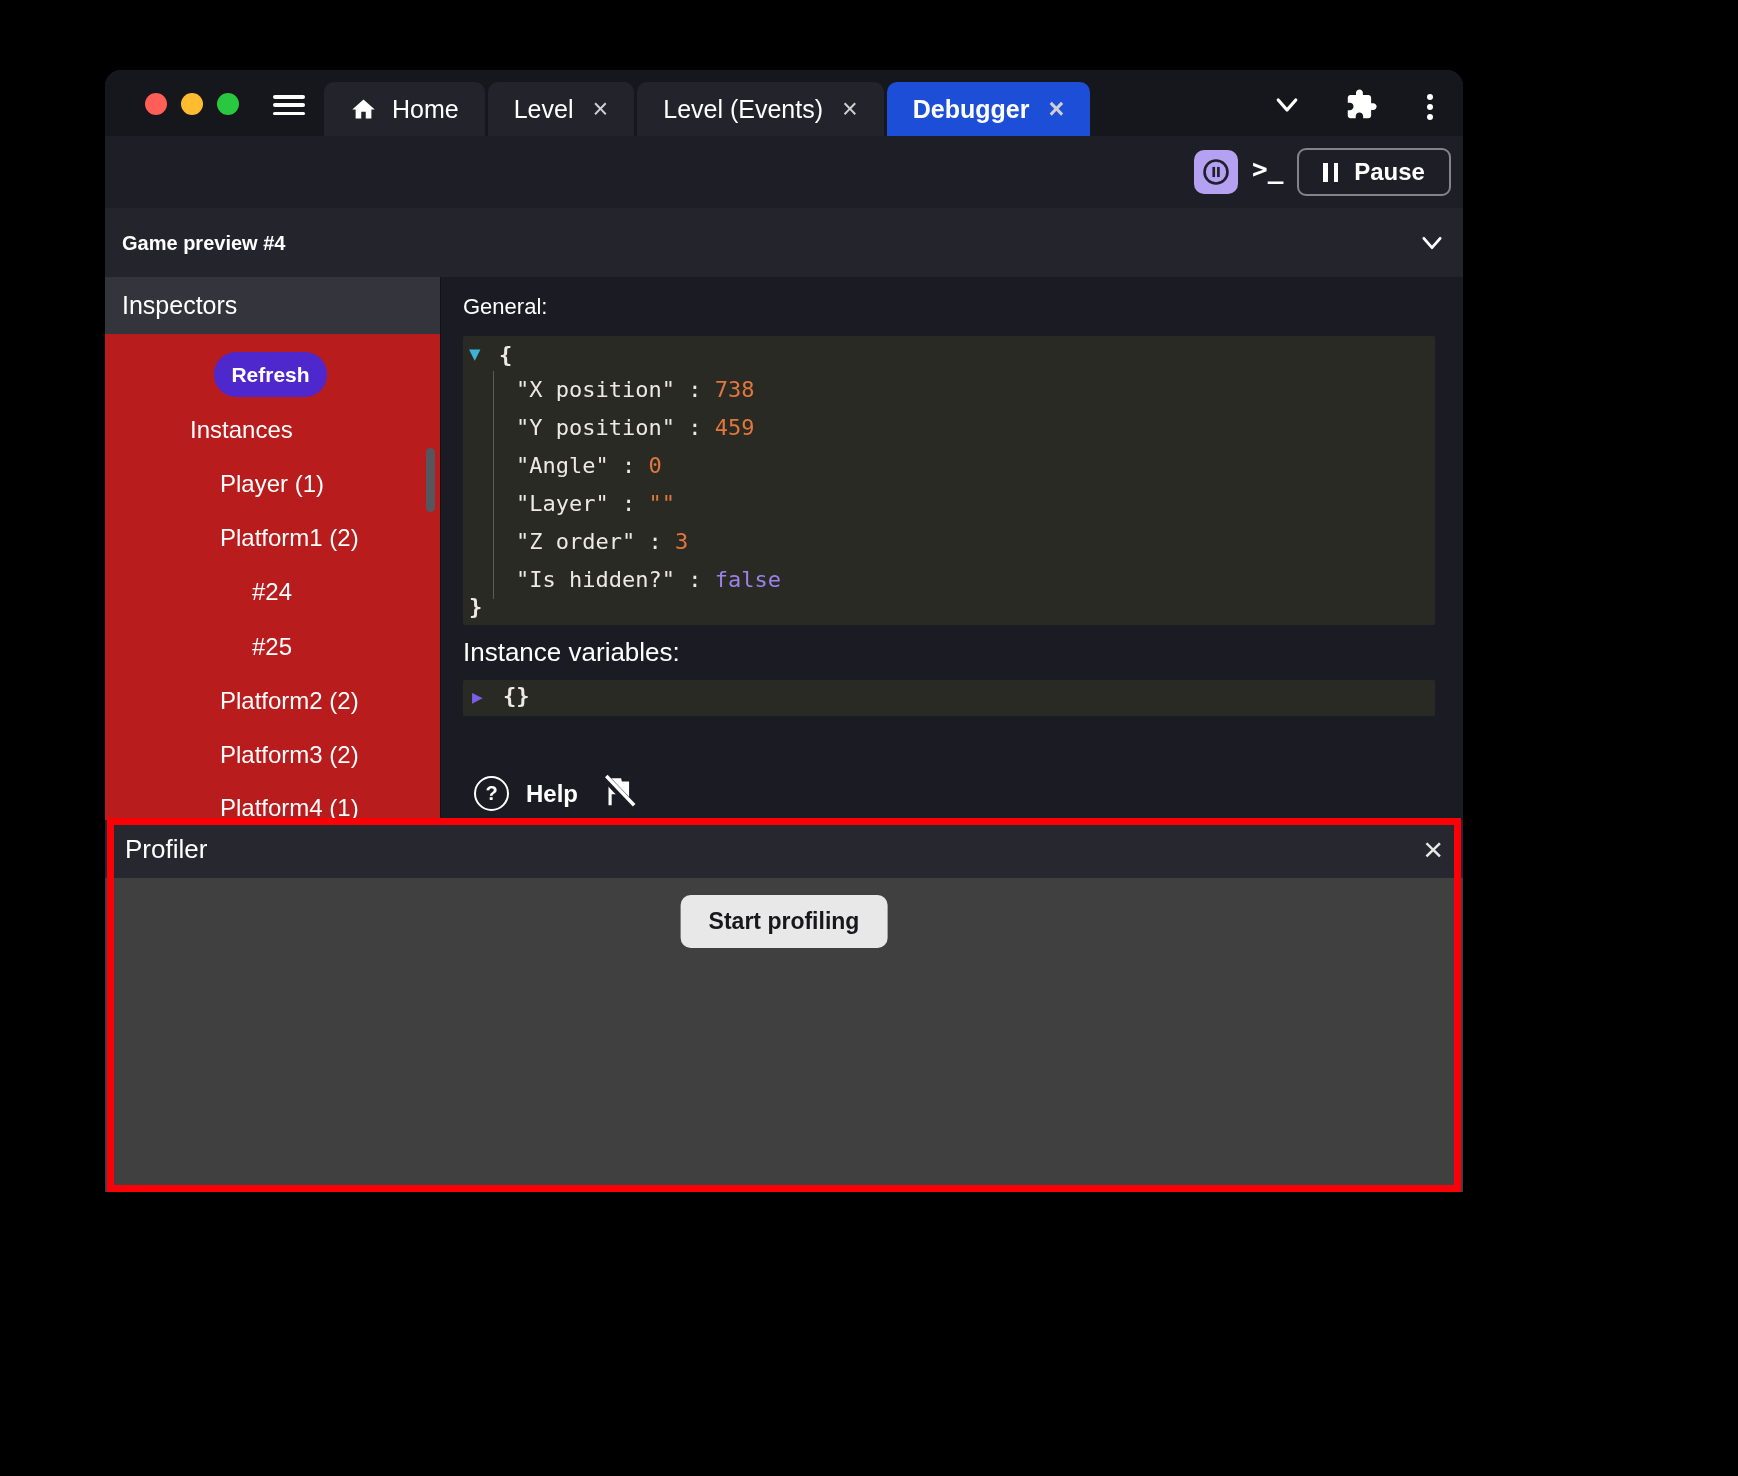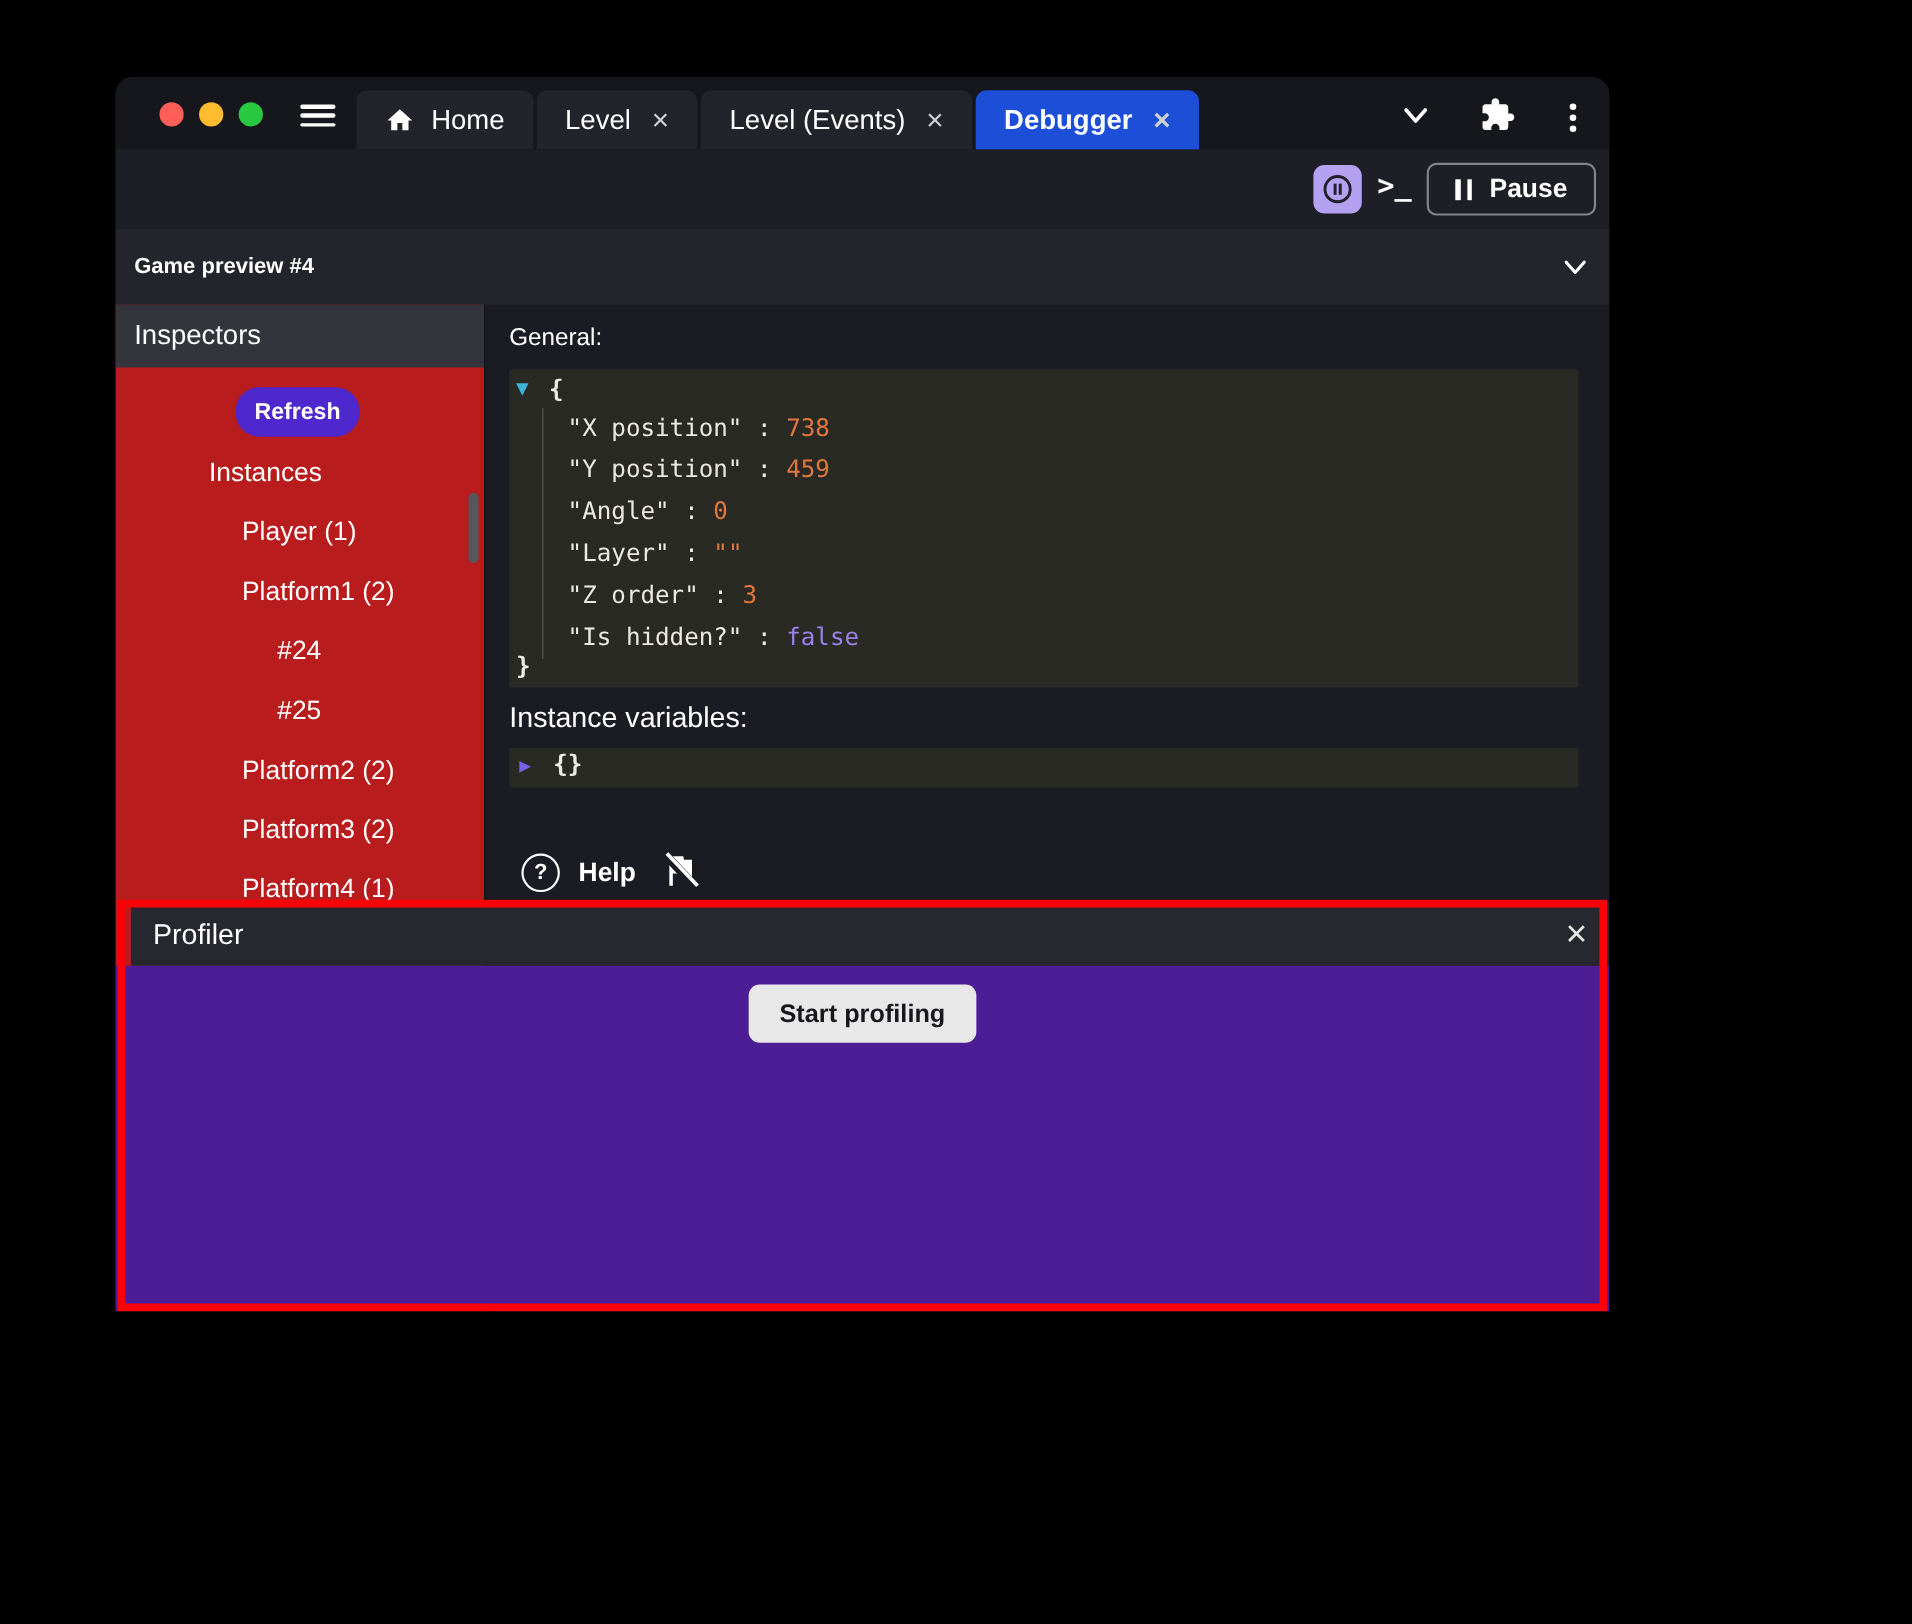--- a/index.html
+++ b/index.html
@@ -100,26 +100,26 @@
   .expand-right { position:absolute; left:9px; top:6px; color:#7a5fe8; font-size:18px; cursor:pointer; }
   .vars-value { position:absolute; left:40px; top:3px; font-weight:700; color:#eceae3; }
 
   .help-icon { position:absolute; left:33px; top:499px; width:35px; height:35px;
     border:2.5px solid #fff; border-radius:50%; display:flex; align-items:center;
     justify-content:center; font-size:20px; font-weight:700; cursor:pointer; }
   .help-label { position:absolute; left:85px; top:503px; font-size:24px; font-weight:700; }
   .flag-icon { position:absolute; left:158px; top:492px; cursor:pointer; }
 
   
-  .profiler { position:absolute; left:0; top:750px; width:100%; height:372px; z-index:10;padding-left:14px; }
+  .profiler { position:absolute; left:0; top:750px; width:100%; height:372px; z-index:10; }
   .profiler-header { height:58px; background:#27272f; display:flex; align-items:center;
     justify-content:space-between; padding:0 20px; }
   .profiler-title { font-size:26px; }
   .profiler-close { font-size:34px; color:#e8e8e8; line-height:1; cursor:pointer; }
-  .profiler-body { position:absolute; top:58px; left:0; right:0; bottom:0; background:#4c1d95; }
+  .profiler-body { position:absolute; top:58px; left:0; right:0; bottom:0; background:#404040; }
   .start-btn { position:absolute; left:50%; transform:translateX(-50%); top:17px;
     background:#e8e8e8; color:#17171c; font-weight:700; font-size:23px;
     border:none; border-radius:10px; padding:13px 28px; cursor:pointer;
     font-family:"Liberation Sans", sans-serif; }
   .profiler-hint { position:absolute; top:158px; width:100%; text-align:center;
     color:#9a9aa3; font-size:25px; }
 
   
   .annotation { position:absolute; left:107px; top:818px; width:1354px; height:374px;
     border:7px solid #fb0007; z-index:60; pointer-events:none; }

